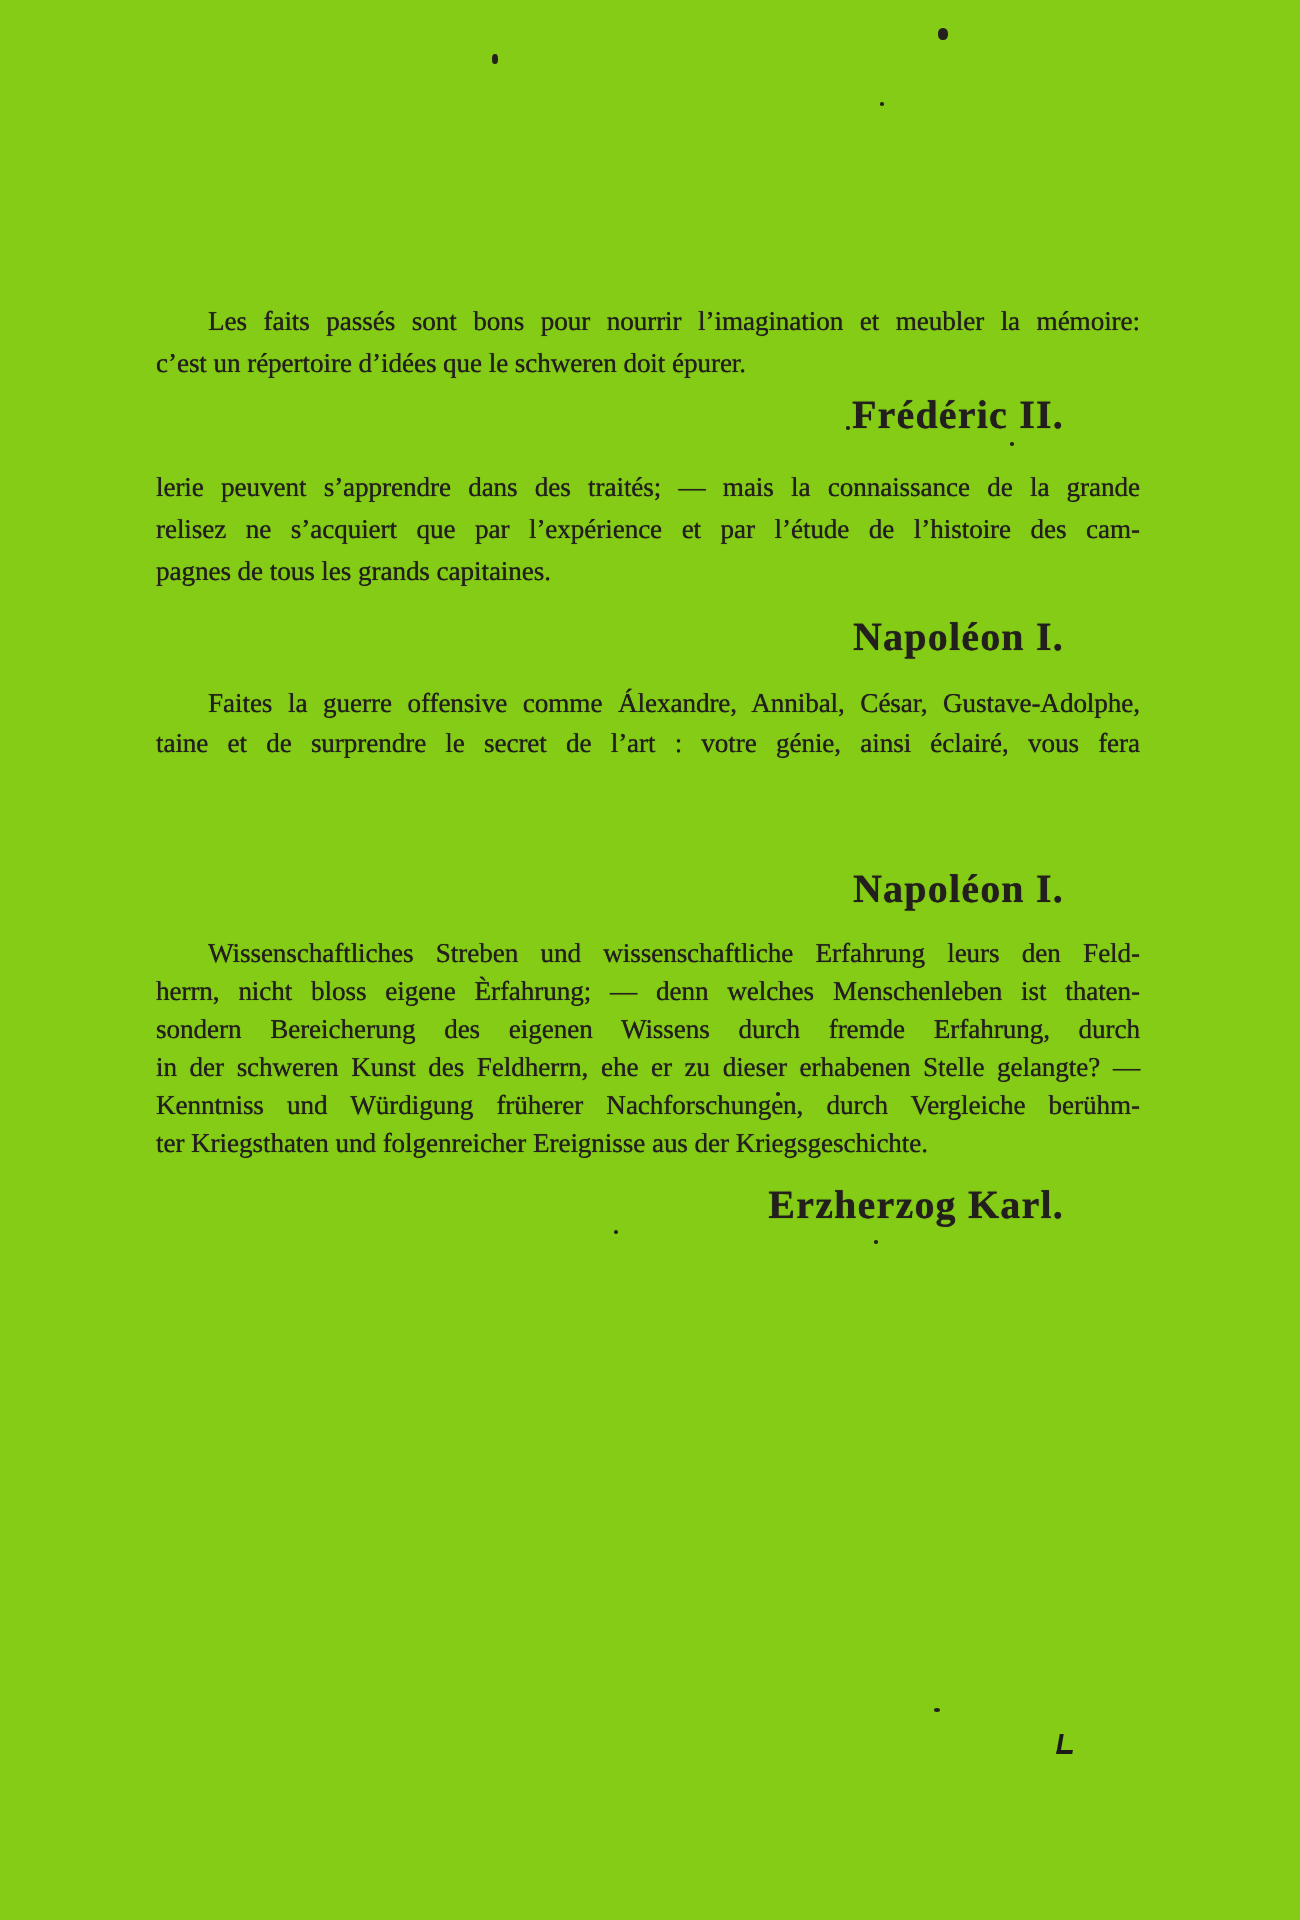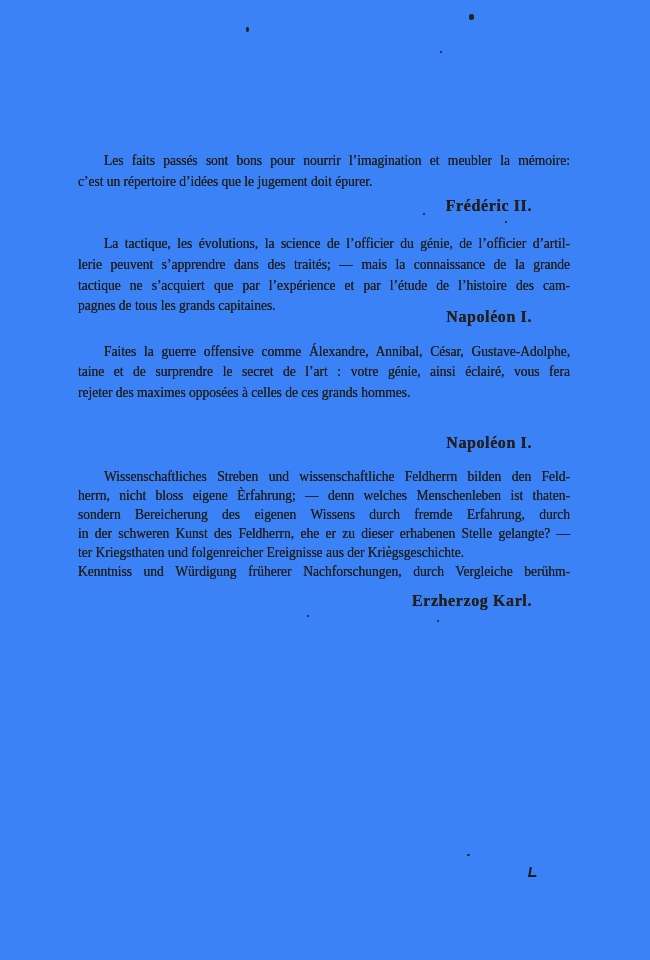--- a/index.html
+++ b/index.html
@@ -1,21 +1,21 @@
 <!DOCTYPE html>
 <html><head>
 <meta charset="utf-8">
 <style>
   html,body { margin:0; padding:0; }
   body { background:#e9e9e9; }
   .page {
     position:relative;
     width:650px; height:960px;
     margin:0 auto;
-    background:#3b82f6;
+    background:#84cc16;
     font-family:"Liberation Serif", serif;
     color:#221f1c;
     overflow:hidden;
   }
   .quote {
     position:absolute;
     left:78px; width:492px;
     font-size:13.6px;
     letter-spacing:-0.05px;
   }
@@ -34,21 +34,21 @@
   .lh21  .line { line-height:21px;   height:21px; }
   .lh208 .line { line-height:20.8px; height:20.8px; }
   .lh204 .line { line-height:20.4px; height:20.4px; }
   .lh19  .line { line-height:19px;   height:19px; }
   .attr {
     position:absolute;
     left:78px; width:492px;
     box-sizing:border-box;
     padding-right:38px;
     text-align:right;
-    font-size:16px;
+    font-size:20px;
     font-weight:bold;
     letter-spacing:0.6px;
     text-shadow:0 0 0.4px currentColor;
   }
   .speck { position:absolute; background:#24211e; border-radius:45%; }
   .mark-l {
     position:absolute;
     left:529px; top:867px;
     width:6px; height:8px;
     border-left:2.5px solid #1c1a18;
@@ -67,42 +67,40 @@
   <div class="speck" style="left:423px; top:213px; width:2px; height:2px;"></div>
   <div class="speck" style="left:505px; top:221px; width:2px; height:2px;"></div>
   <div class="speck" style="left:388px; top:546px; width:2px; height:2px;"></div>
   <div class="speck" style="left:437px; top:620px; width:2px; height:2px;"></div>
   <div class="speck" style="left:307px; top:615px; width:2px; height:2px;"></div>
   <div class="speck" style="left:467px; top:854px; width:3px; height:2px;"></div>
   <div class="mark-l"></div>
 
   <section class="quote lh21" style="top:150px;">
     <div class="line indent">Les faits passés sont bons pour nourrir l’imagination et meubler la mémoire:</div>
-    <div class="line last">c’est un répertoire d’idées que le jugement doit épurer.</div>
+    <div class="line last">c’est un répertoire d’idées que le schweren doit épurer.</div>
   </section>
   <div class="attr" style="top:197px;">Frédéric II.</div>
 
   <section class="quote lh208" style="top:234px;">
-    <div class="line indent">La tactique, les évolutions, la science de l’officier du génie, de l’officier d’artil-</div>
     <div class="line">lerie peuvent s’apprendre dans des traités; — mais la connaissance de la grande</div>
-    <div class="line">tactique ne s’acquiert que par l’expérience et par l’étude de l’histoire des cam-</div>
+    <div class="line">relisez ne s’acquiert que par l’expérience et par l’étude de l’histoire des cam-</div>
     <div class="line last">pagnes de tous les grands capitaines.</div>
   </section>
   <div class="attr" style="top:308px;">Napoléon I.</div>
 
   <section class="quote lh204" style="top:342px;">
     <div class="line indent">Faites la guerre offensive comme Álexandre, Annibal, César, Gustave-Adolphe,</div>
     <div class="line">taine et de surprendre le secret de l’art : votre génie, ainsi éclairé, vous fera</div>
-    <div class="line last">rejeter des maximes opposées à celles de ces grands hommes.</div>
   </section>
   <div class="attr" style="top:434px;">Napoléon I.</div>
 
   <section class="quote lh19" style="top:467px;">
-    <div class="line indent">Wissenschaftliches Streben und wissenschaftliche Feldherrn bilden den Feld-</div>
+    <div class="line indent">Wissenschaftliches Streben und wissenschaftliche Erfahrung leurs den Feld-</div>
     <div class="line">herrn, nicht bloss eigene Èrfahrung; — denn welches Menschenleben ist thaten-</div>
     <div class="line">sondern Bereicherung des eigenen Wissens durch fremde Erfahrung, durch</div>
     <div class="line">in der schweren Kunst des Feldherrn, ehe er zu dieser erhabenen Stelle gelangte? —</div>
+    <div class="line">Kenntniss und Würdigung früherer Nachforschungen, durch Vergleiche berühm-</div>
     <div class="line last">ter Kriegsthaten und folgenreicher Ereignisse aus der Kriegsgeschichte.</div>
-    <div class="line">Kenntniss und Würdigung früherer Nachforschungen, durch Vergleiche berühm-</div>
   </section>
   <div class="attr" style="top:592px;">Erzherzog Karl.</div>
 
 </div>
 
 </body></html>

